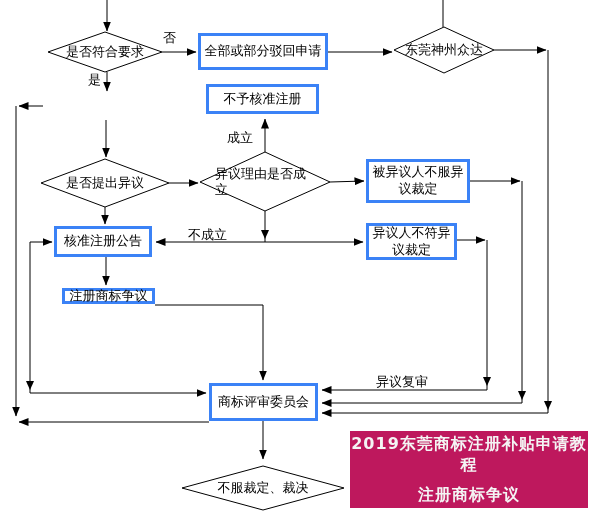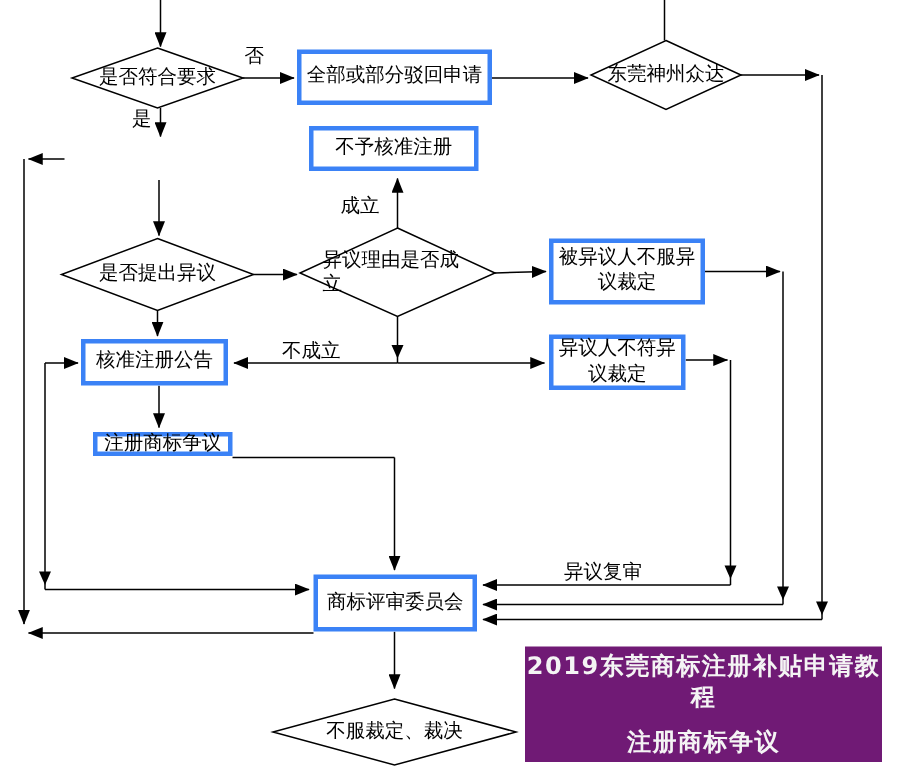--- a/index.html
+++ b/index.html
@@ -14,21 +14,21 @@
     display:flex;align-items:center;justify-content:center;text-align:center;
     font-size:13px;line-height:1.3;
   }
   .dlabel{
     position:absolute;display:flex;align-items:center;justify-content:center;
     text-align:left;font-size:13px;line-height:1.25;
   }
   .elabel{position:absolute;font-size:13px;line-height:1.1;white-space:nowrap;}
   #watermark{
     position:absolute;left:350px;top:431px;width:238px;height:77px;
-    background:#701a75;color:#f4f4f4;font-weight:bold;font-size:16px;
+    background:#be185d;color:#f4f4f4;font-weight:bold;font-size:16px;
     display:flex;flex-direction:column;align-items:center;justify-content:center;
     letter-spacing:1px;gap:9px;text-align:center;
   }
 </style>
 </head>
 <body>
 
 <div id="stage">
 
   <svg id="wires" viewBox="0 0 605 515" xmlns="http://www.w3.org/2000/svg">

